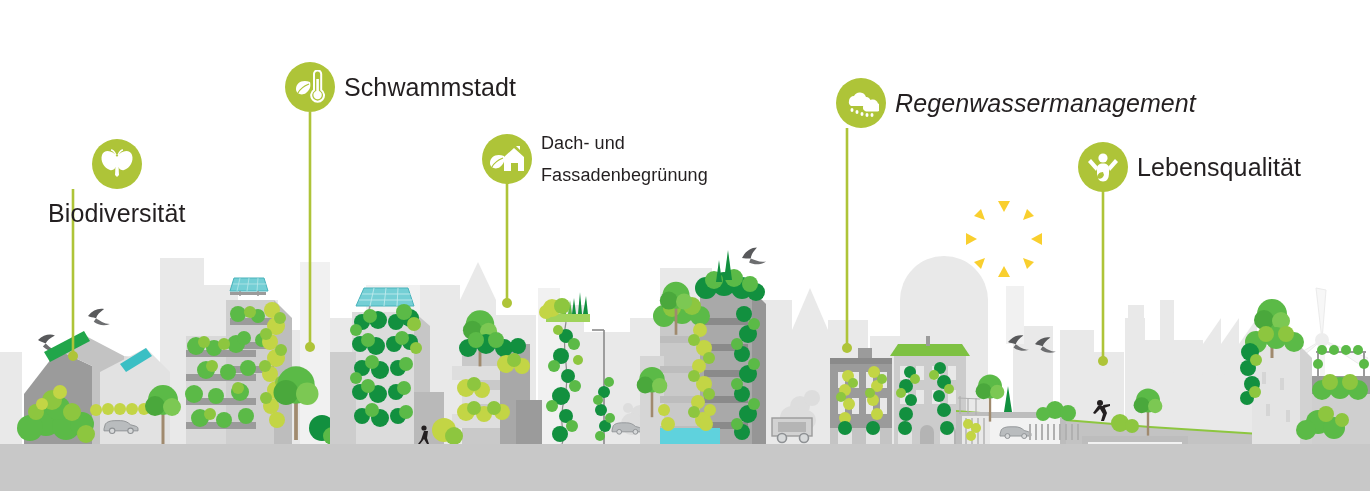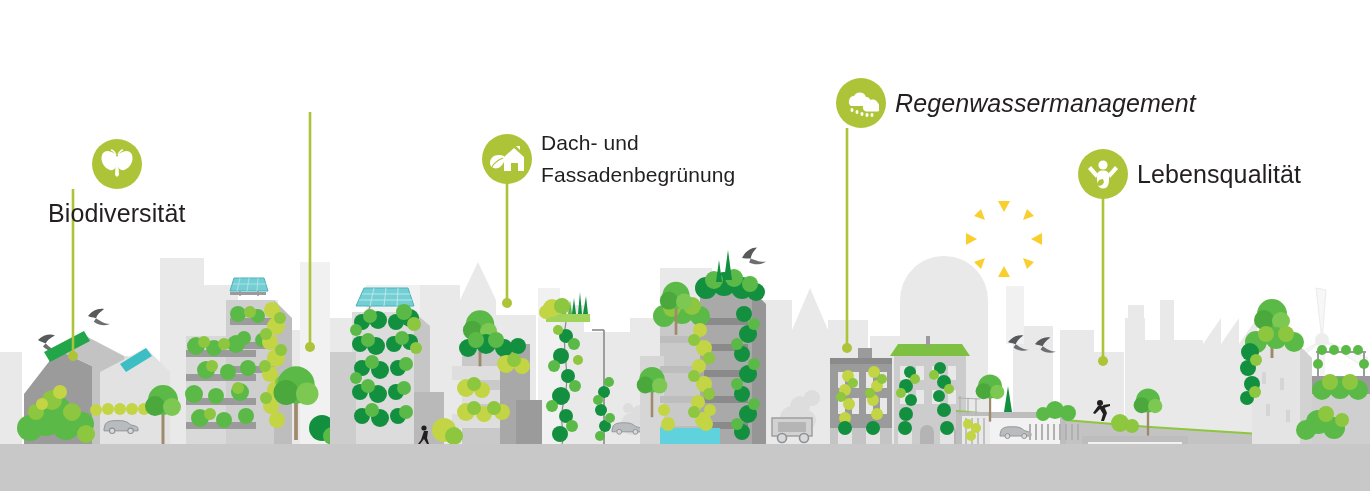--- a/index.html
+++ b/index.html
@@ -6,21 +6,21 @@
   body{width:1370px;height:491px;overflow:hidden;
        font-family:"Liberation Sans",sans-serif;}
   #stage{position:relative;width:1370px;height:491px;background:#fff;}
   #art{position:absolute;left:0;top:0;width:1370px;height:491px;}
   .callout{position:absolute;display:flex;align-items:center;gap:9px;}
   .badge{width:50px;height:50px;border-radius:50%;background:#aec438;
          display:flex;align-items:center;justify-content:center;flex:0 0 auto;}
   .badge svg{display:block;}
   .clabel{color:#231f20;font-size:25px;line-height:30px;font-weight:400;
           letter-spacing:.1px;white-space:pre-line;}
-  .clabel.two{font-size:21px;line-height:32px;}
+  .clabel.two{font-size:18px;line-height:32px;}
 </style>
 </head>
 <body>
 
 <div id="stage">
 
   <svg id="art" viewBox="0 0 1370 491">
     <defs>
       <linearGradient id="glass" x1="0" y1="0" x2="1" y2="0">
         <parameter name="stop" offset="0%" stop-color="#bfe9e4"></parameter>
@@ -752,20 +752,32 @@
         <path d="M17,8 C13,1 4,0 2,6 C0,12 4,19 10,21 C13,22 16,19 17,15 Z" fill="#fff"></path>
         <path d="M17,8 C21,1 30,0 32,6 C34,12 30,19 24,21 C21,22 18,19 17,15 Z" fill="#fff"></path>
         <path d="M16,8 L15,26 L17,28 L19,26 L18,8 Z" fill="#fff"></path>
         <path d="M16,6 C14,2 13,1 11,1" stroke="#fff" stroke-width="1.4" fill="none"></path>
         <path d="M18,6 C20,2 21,1 23,1" stroke="#fff" stroke-width="1.4" fill="none"></path>
       </svg>
     </div>
     <div class="clabel">Biodiversität</div>
   </div>
 
+  <div class="callout" style="left:285px;top:62px;">
+    <div class="badge">
+      <svg width="34" height="34" viewBox="0 0 34 34">
+        <path d="M21,4 a3.6,3.6 0 0 1 7.2,0 L28.2,20 a6.4,6.4 0 1 1 -7.2,0 Z" fill="none" stroke="#fff" stroke-width="2"></path>
+        <circle cx="24.6" cy="25" r="4.2" fill="#fff"></circle>
+        <rect x="23.3" y="9" width="2.6" height="14" fill="#fff"></rect>
+        <path d="M17,12 C9,9 3,13 3,19 C3,24 9,26 13,23 C17,20 18,16 17,12 Z" fill="#fff"></path>
+        <path d="M16,14 C11,16 7,19 5,23" stroke="#aec438" stroke-width="1.2" fill="none"></path>
+      </svg>
+    </div>
+    <div class="clabel">Schwammstadt</div>
+  </div>
 
   <div class="callout" style="left:482px;top:127px;">
     <div class="badge">
       <svg width="34" height="32" viewBox="0 0 34 32">
         <path d="M14,14 L24,5 L34,14 L34,28 L28,28 L28,20 L21,20 L21,28 L14,28 Z" fill="#fff"></path>
         <path d="M26,3 L30,3 L30,7 Z" fill="#fff"></path>
         <path d="M14,13 C6,10 0,14 0,20 C0,25 6,27 10,24 C14,21 15,17 14,13 Z" fill="#fff"></path>
         <path d="M13,15 C8,17 4,20 2,24" stroke="#aec438" stroke-width="1.2" fill="none"></path>
       </svg>
     </div>
@@ -783,21 +795,21 @@
             <ellipse cx="14" cy="24" rx="1.5" ry="2"></ellipse>
           <ellipse cx="19" cy="26" rx="1.5" ry="2"></ellipse>
             <ellipse cx="24" cy="27" rx="1.5" ry="2"></ellipse>
           <ellipse cx="29" cy="27" rx="1.5" ry="2"></ellipse>
         </g>
       </svg>
     </div>
     <div class="clabel">Regenwassermanagement</div>
   </div>
 
-  <div class="callout" style="left:1078px;top:149px;">
+  <div class="callout" style="left:1078px;top:142px;">
     <div class="badge">
       <svg width="32" height="32" viewBox="0 0 32 32">
         <circle cx="16" cy="7" r="4.6" fill="#fff"></circle>
         <path d="M16,12.5 c-4,0 -6,2 -6,5 l0,4 c0,6 2,9 6,9 c4,0 6,-3 6,-9 l0,-4 c0,-3 -2,-5 -6,-5 Z" fill="#fff"></path>
         <path d="M11,16 L4,8 L1,11 L9,20 Z" fill="#fff"></path>
         <path d="M21,16 L28,8 L31,11 L23,20 Z" fill="#fff"></path>
         <path d="M16,21 C12,21 10,24 10,27 C13,29 16,27 17,24 Z" fill="#aec438"></path>
       </svg>
     </div>
     <div class="clabel">Lebensqualität</div>

